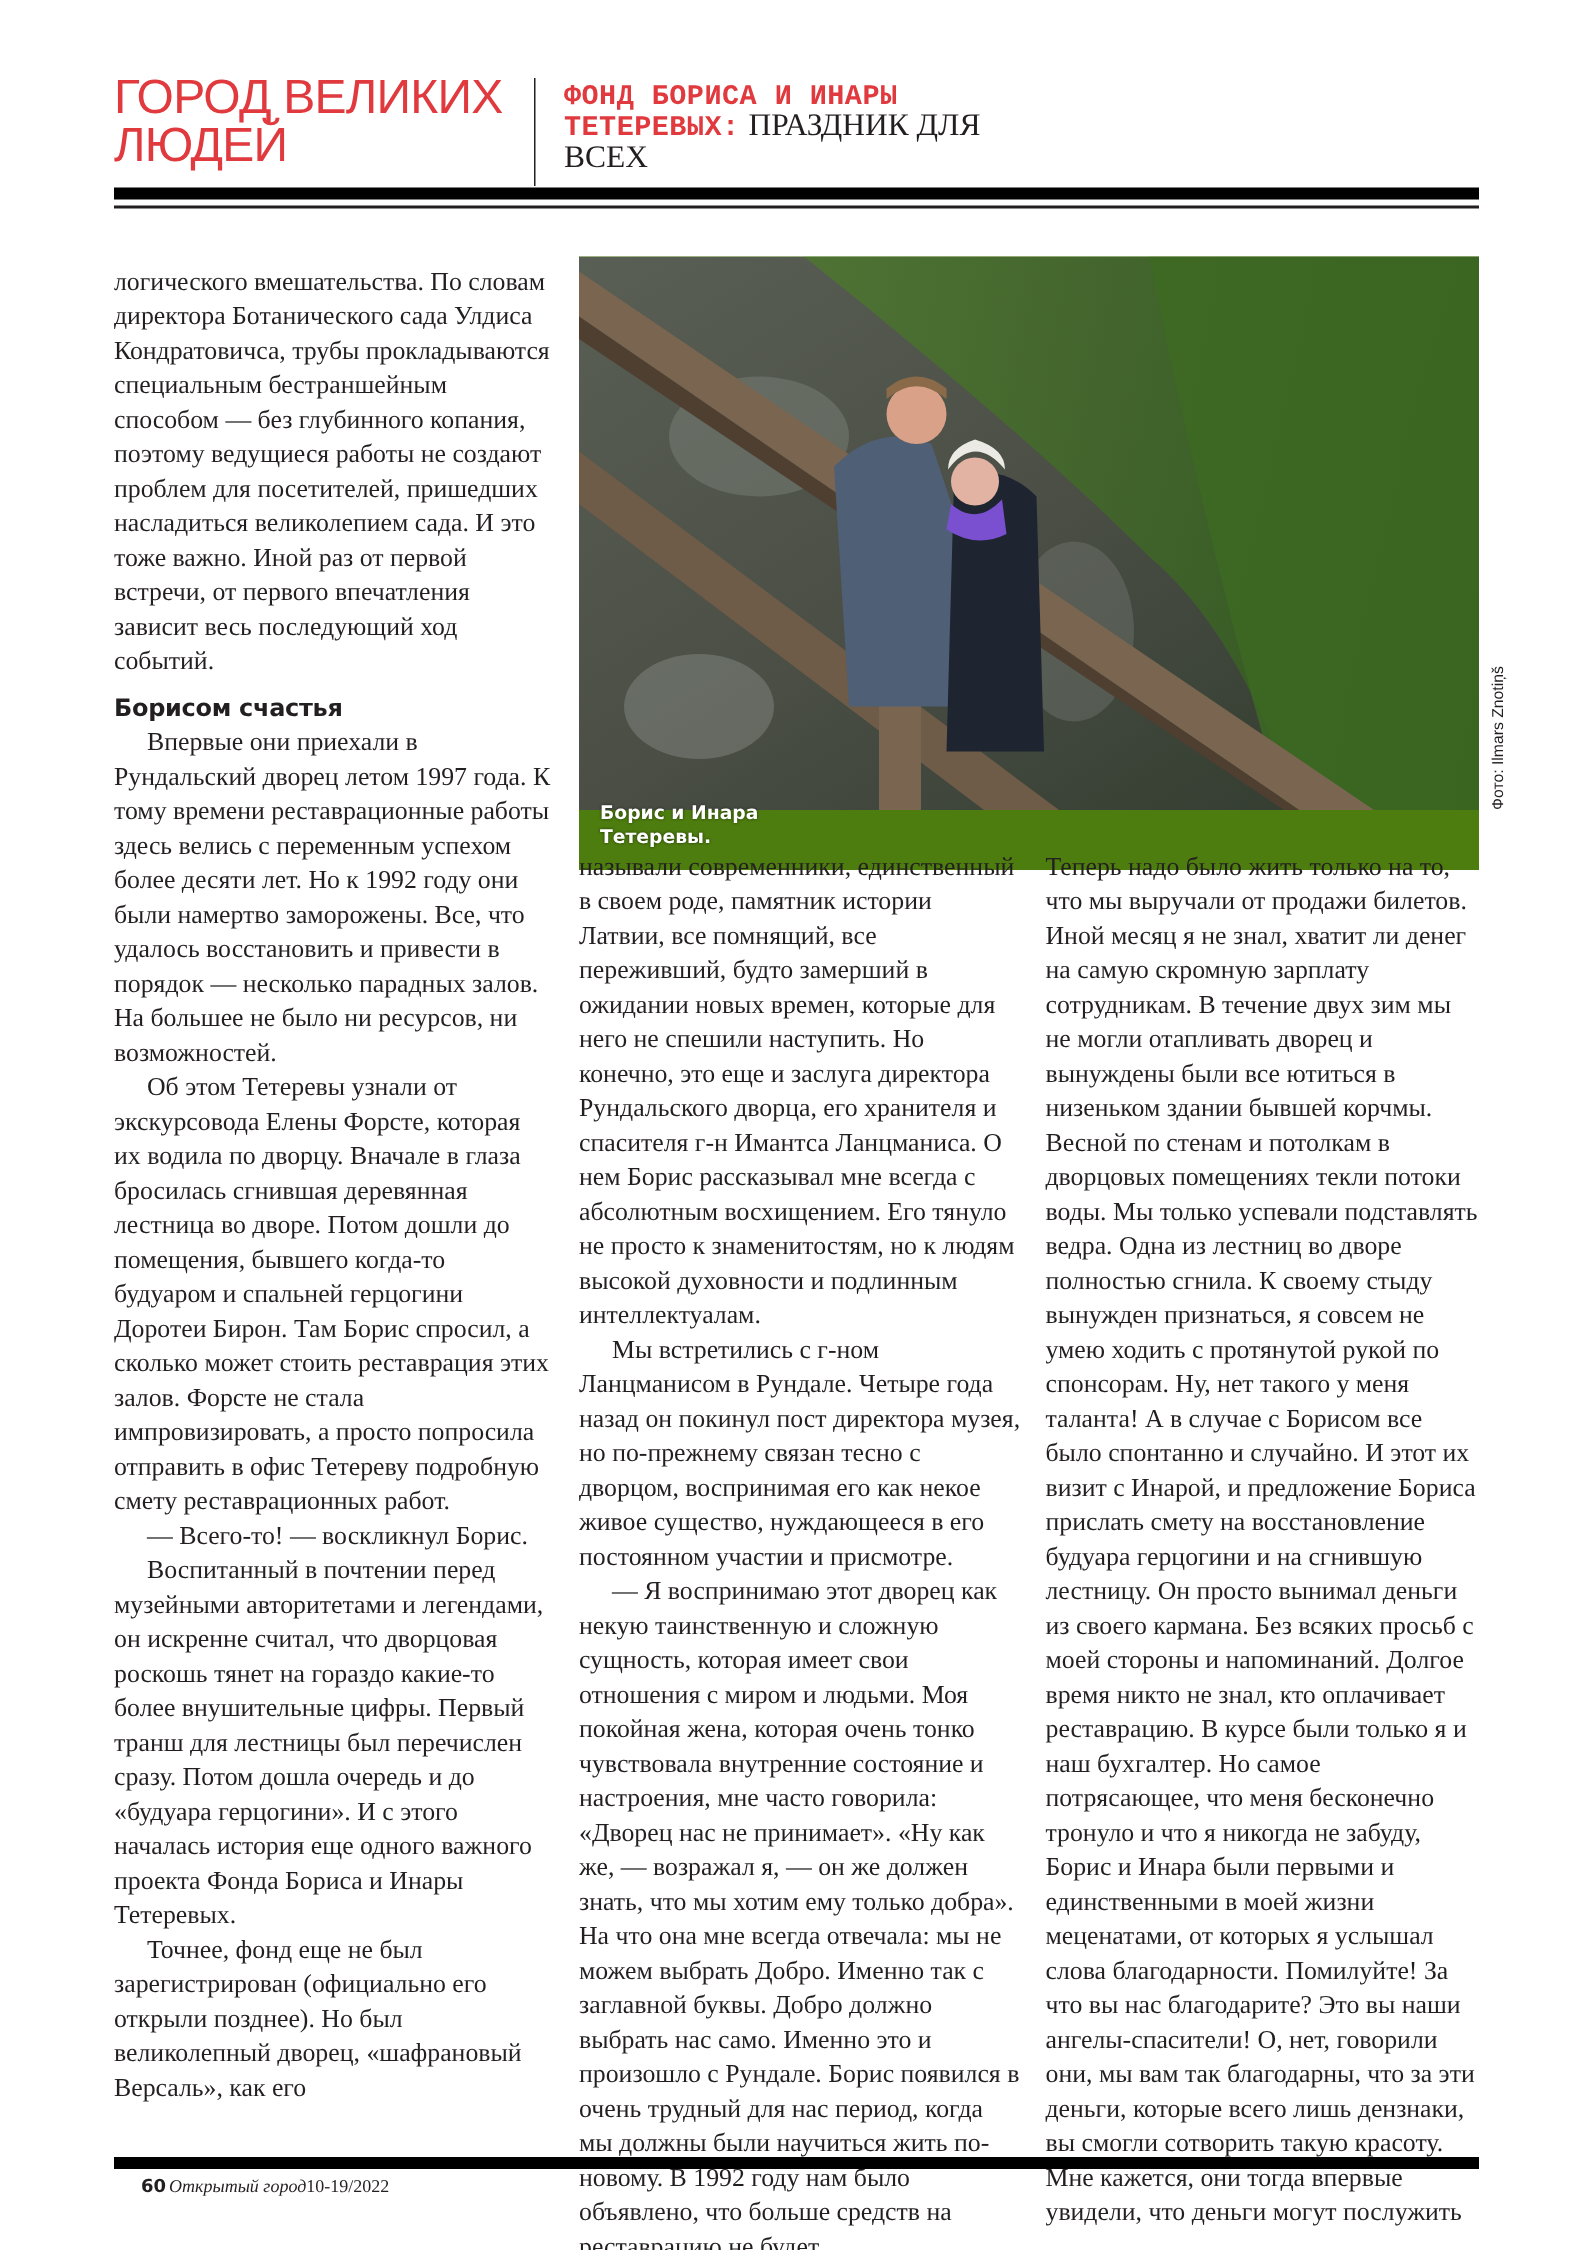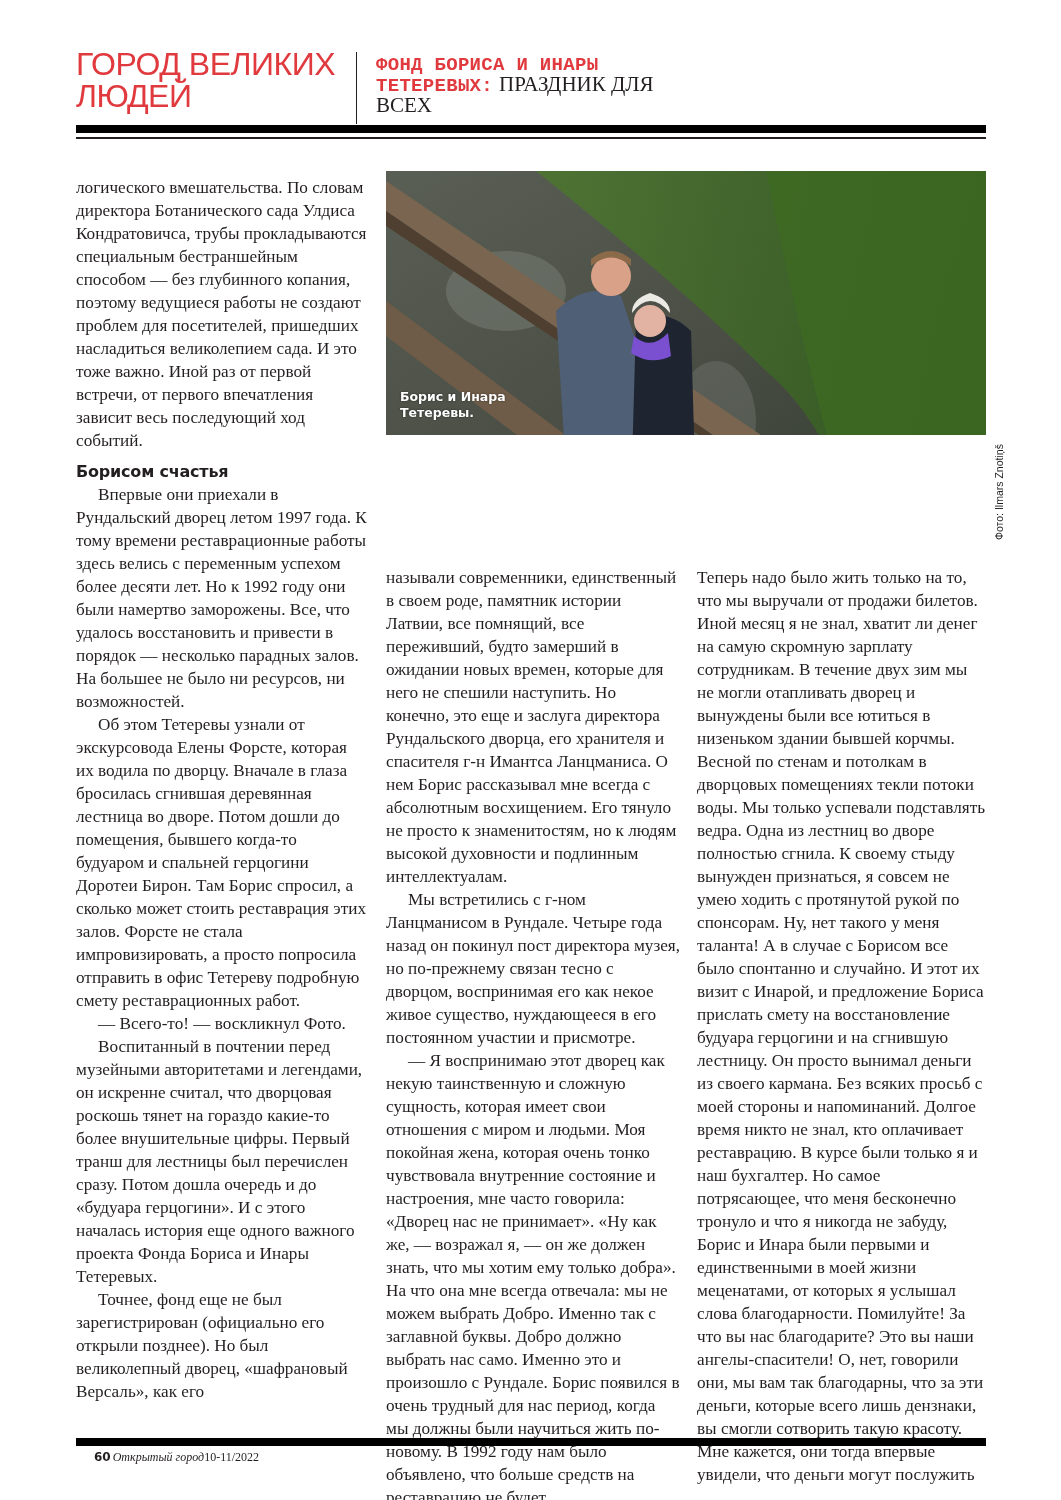--- a/index.html
+++ b/index.html
@@ -11,21 +11,21 @@
   .header-right .hn { font-family:"Liberation Serif", serif; font-size:21px; color:#231f20; }
   .rule-thick { position:absolute; left:76px; top:125px; width:910px; height:8px; background:#000; }
   .rule-thin { position:absolute; left:76px; top:137px; width:910px; height:2px; background:#231f20; }
   .col { position:absolute; font-family:"Liberation Serif", serif; font-size:17.2px; line-height:23px; text-align:left; }
   .col p { margin:0; }
   .col p.ind { text-indent:22px; }
   .col1 { left:76px; top:176px; width:292px; }
   .col2 { left:386px; top:566px; width:296px; }
   .col3 { left:697px; top:566px; width:290px; }
   .subhead { font-family:"DejaVu Sans", sans-serif; font-weight:bold; font-size:16px; line-height:23px; margin:8px 0 0 0 !important; letter-spacing:-0.2px; }
-  .photo { position:absolute; left:386px; top:171px; width:600px; height:264px; overflow:hidden; background:#4d7c0f; }
+  .photo { position:absolute; left:386px; top:171px; width:600px; height:409px; overflow:hidden; background:#4d7c0f; }
   .photo svg { display:block; }
   .caption { position:absolute; left:14px; bottom:14px; font-family:"DejaVu Sans", sans-serif; font-weight:bold; font-size:12.5px; line-height:16px; color:#fff; text-shadow:0 0 2px rgba(0,0,0,0.6); }
   .credit { position:absolute; left:993px; top:540px; transform-origin:0 0; transform:rotate(-90deg); font-family:"Liberation Sans", sans-serif; font-size:10.5px; color:#231f20; white-space:nowrap; }
   .footer-rule { position:absolute; left:76px; top:1438px; width:910px; height:8px; background:#000; }
   .footer { position:absolute; left:76px; top:1450px; font-size:11px; line-height:14px; white-space:nowrap; }
   .footer .pg { font-family:"DejaVu Sans", sans-serif; font-weight:bold; font-size:12px;margin-left:18px; }
   .footer .mag { font-family:"Liberation Serif", serif; font-style:italic; font-size:12px; margin-left:2px; }
   .footer .iss { font-family:"Liberation Serif", serif; font-size:12px; }
 </style>
 </head>
@@ -38,21 +38,21 @@
   <span class="hn">ПРАЗДНИК ДЛЯ ВСЕХ</span>
 </div>
 <div class="rule-thick"></div>
 <div class="rule-thin"></div>
 
 <div class="col col1">
   <p>логического вмешательства. По словам директора Ботанического сада Улдиса Кондратовичса, трубы прокладываются специальным бестраншейным способом — без глубинного копания, поэтому ведущиеся работы не создают проблем для посетителей, пришедших насладиться великолепием сада. И это тоже важно. Иной раз от первой встречи, от первого впечатления зависит весь последующий ход событий.</p>
   <p class="subhead">Борисом счастья</p>
   <p class="ind">Впервые они приехали в Рундальский дворец летом 1997 года. К тому времени реставрационные работы здесь велись с переменным успехом более десяти лет. Но к 1992 году они были намертво заморожены. Все, что удалось восстановить и привести в порядок — несколько парадных залов. На большее не было ни ресурсов, ни возможностей.</p>
   <p class="ind">Об этом Тетеревы узнали от экскурсовода Елены Форсте, которая их водила по дворцу. Вначале в глаза бросилась сгнившая деревянная лестница во дворе. Потом дошли до помещения, бывшего когда-то будуаром и спальней герцогини Доротеи Бирон. Там Борис спросил, а сколько может стоить реставрация этих залов. Форсте не стала импровизировать, а просто попросила отправить в офис Тетереву подробную смету реставрационных работ.</p>
-  <p class="ind">— Всего-то! — воскликнул Фото.</p>
+  <p class="ind">— Всего-то! — воскликнул Борис.</p>
   <p class="ind">Воспитанный в почтении перед музейными авторитетами и легендами, он искренне считал, что дворцовая роскошь тянет на гораздо какие-то более внушительные цифры. Первый транш для лестницы был перечислен сразу. Потом дошла очередь и до «будуара герцогини». И с этого началась история еще одного важного проекта Фонда Бориса и Инары Тетеревых.</p>
   <p class="ind">Точнее, фонд еще не был зарегистрирован (официально его открыли позднее). Но был великолепный дворец, «шафрановый Версаль», как его</p>
 </div>
 
 <div class="photo">
   <svg width="600" height="369" viewBox="0 0 600 369">
     <defs>
       <linearGradient id="rock" x1="0" y1="0" x2="1" y2="1">
         <stop offset="0" stop-color="#5a5f55"></stop>
         <stop offset="0.5" stop-color="#4a4e45"></stop>
@@ -93,14 +93,14 @@
   <p class="ind">Мы встретились с г-ном Ланцманисом в Рундале. Четыре года назад он покинул пост директора музея, но по-прежнему связан тесно с дворцом, воспринимая его как некое живое существо, нуждающееся в его постоянном участии и присмотре.</p>
   <p class="ind">— Я воспринимаю этот дворец как некую таинственную и сложную сущность, которая имеет свои отношения с миром и людьми. Моя покойная жена, которая очень тонко чувствовала внутренние состояние и настроения, мне часто говорила: «Дворец нас не принимает». «Ну как же, — возражал я, — он же должен знать, что мы хотим ему только добра». На что она мне всегда отвечала: мы не можем выбрать Добро. Именно так с заглавной буквы. Добро должно выбрать нас само. Именно это и произошло с Рундале. Борис появился в очень трудный для нас период, когда мы должны были научиться жить по-новому. В 1992 году нам было объявлено, что больше средств на реставрацию не будет.</p>
 </div>
 
 <div class="col col3">
   <p>Теперь надо было жить только на то, что мы выручали от продажи билетов. Иной месяц я не знал, хватит ли денег на самую скромную зарплату сотрудникам. В течение двух зим мы не могли отапливать дворец и вынуждены были все ютиться в низеньком здании бывшей корчмы. Весной по стенам и потолкам в дворцовых помещениях текли потоки воды. Мы только успевали подставлять ведра. Одна из лестниц во дворе полностью сгнила. К своему стыду вынужден признаться, я совсем не умею ходить с протянутой рукой по спонсорам. Ну, нет такого у меня таланта! А в случае с Борисом все было спонтанно и случайно. И этот их визит с Инарой, и предложение Бориса прислать смету на восстановление будуара герцогини и на сгнившую лестницу. Он просто вынимал деньги из своего кармана. Без всяких просьб с моей стороны и напоминаний. Долгое время никто не знал, кто оплачивает реставрацию. В курсе были только я и наш бухгалтер. Но самое потрясающее, что меня бесконечно тронуло и что я никогда не забуду, Борис и Инара были первыми и единственными в моей жизни меценатами, от которых я услышал слова благодарности. Помилуйте! За что вы нас благодарите? Это вы наши ангелы-спасители! О, нет, говорили они, мы вам так благодарны, что за эти деньги, которые всего лишь дензнаки, вы смогли сотворить такую красоту. Мне кажется, они тогда впервые увидели, что деньги могут послужить</p>
 </div>
 
 <div class="footer-rule"></div>
 <div class="footer">
-  <span class="pg">60</span><span class="mag">Открытый город</span><span class="iss">10-11/2022</span>
+  <span class="pg">60</span><span class="mag">Открытый город</span><span class="iss">10-19/2022</span>
 </div>
 
 </body></html>

